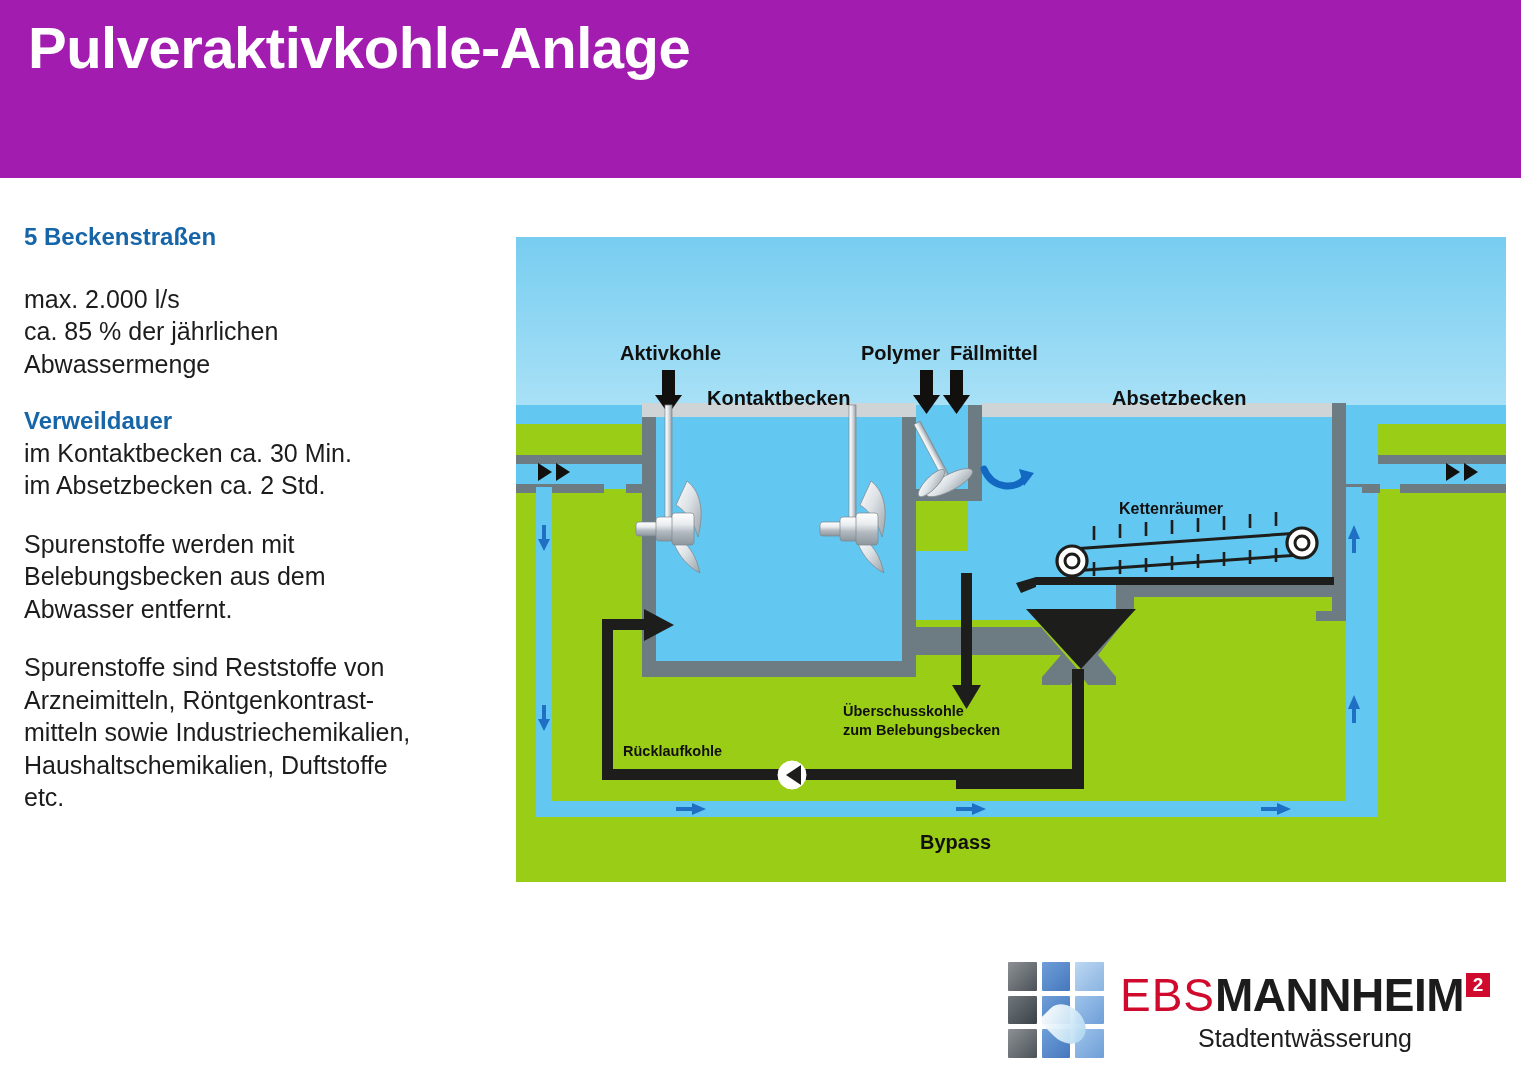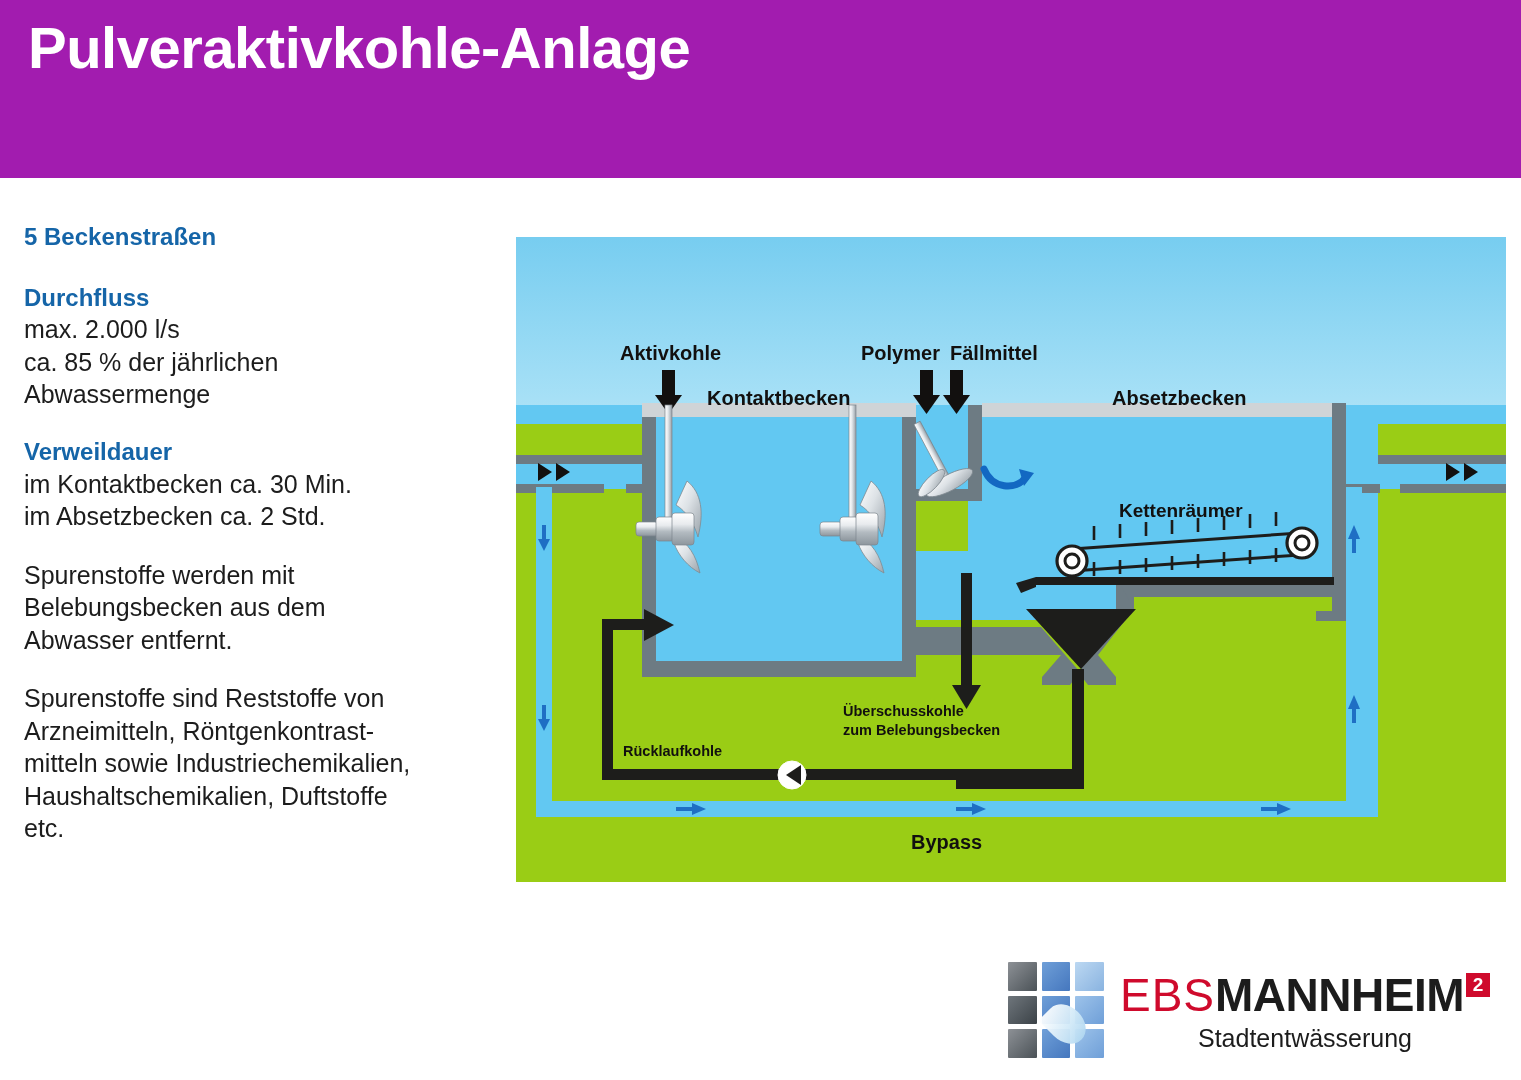--- a/index.html
+++ b/index.html
@@ -51,21 +51,21 @@
   .ground{
     position:absolute;left:0;top:187px;width:990px;height:458px;
     background:#9acd15;
   }
 
   .lbl{
     position:absolute;color:#12100f;font-weight:bold;
     white-space:nowrap;line-height:1.12;
   }
   .lbl-lg{font-size:20px;}
-  .lbl-md{font-size:19px;}
+  .lbl-md{font-size:16px;}
   .lbl-sm{font-size:14.5px;}
 
   
   .logo{
     position:absolute;left:1008px;top:958px;width:500px;height:112px;
   }
   .logo-grid{
     position:absolute;left:0;top:4px;width:96px;height:96px;
     display:grid;grid-template-columns:repeat(3,1fr);grid-template-rows:repeat(3,1fr);
     gap:5px;
@@ -104,21 +104,20 @@
 
 <div class="slide">
 
   <div class="header">
     <div class="header-title">Pulveraktivkohle-Anlage</div>
   </div>
 
   <div class="textcol">
     <div class="t-head">5 Beckenstraßen</div>
     <div class="gap-lg"></div>
-    <div class="t-head">Durchfluss</div>
     <div class="t-body">max. 2.000 l/s</div>
     <div class="t-body">ca. 85 % der jährlichen</div>
     <div class="t-body">Abwassermenge</div>
     <div class="gap-md"></div>
     <div class="t-head">Verweildauer</div>
     <div class="t-body">im Kontaktbecken ca. 30 Min.</div>
     <div class="t-body">im Absetzbecken ca. 2 Std.</div>
     <div class="gap-md"></div>
     <div class="t-body">Spurenstoffe werden mit</div>
     <div class="t-body">Belebungsbecken aus dem</div>
@@ -374,21 +373,21 @@
 
     <div class="lbl lbl-lg" style="left:104px;top:105px;">Aktivkohle</div>
     <div class="lbl lbl-lg" style="left:191px;top:150px;">Kontaktbecken</div>
     <div class="lbl lbl-lg" style="left:345px;top:105px;">Polymer</div>
     <div class="lbl lbl-lg" style="left:434px;top:105px;">Fällmittel</div>
     <div class="lbl lbl-lg" style="left:596px;top:150px;">Absetzbecken</div>
     <div class="lbl lbl-md" style="left:603px;top:263px;">Kettenräumer</div>
     <div class="lbl lbl-sm" style="left:327px;top:466px;">Überschusskohle</div>
     <div class="lbl lbl-sm" style="left:327px;top:485px;">zum Belebungsbecken</div>
     <div class="lbl lbl-sm" style="left:107px;top:506px;">Rücklaufkohle</div>
-    <div class="lbl lbl-lg" style="left:395px;top:594px;">Bypass</div>
+    <div class="lbl lbl-lg" style="left:404px;top:594px;">Bypass</div>
 
   </div>
 
   <div class="logo">
     <div class="logo-grid">
       <div class="sq sq-g1"></div>
       <div class="sq sq-b1"></div>
       <div class="sq sq-b3"></div>
       <div class="sq sq-g2"></div>
       <div class="sq sq-b1"></div>

